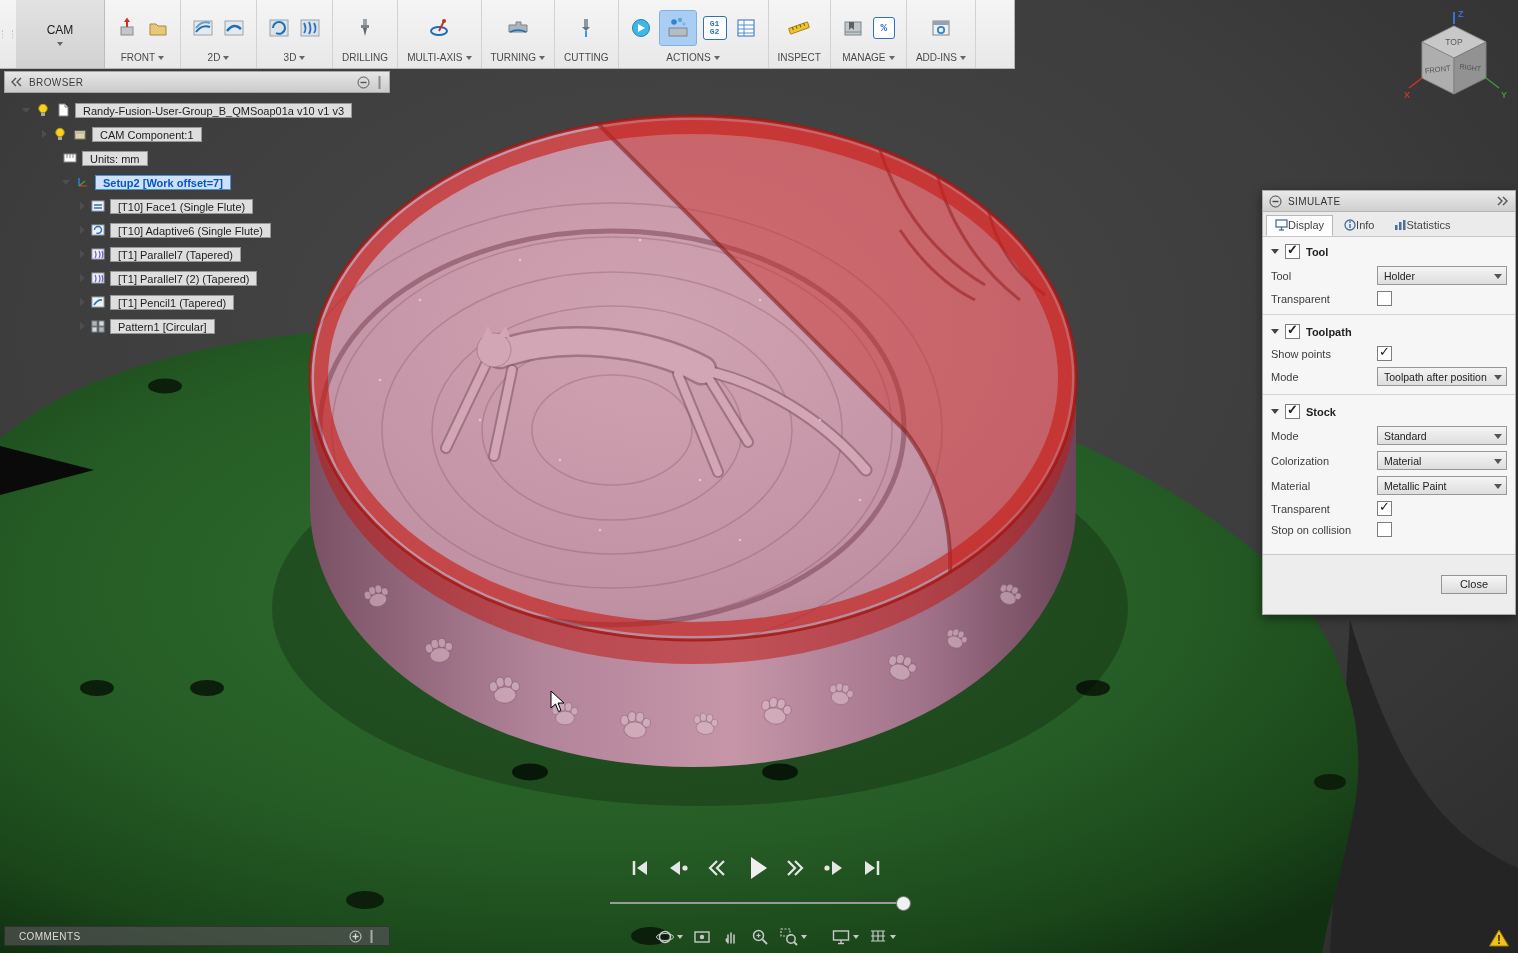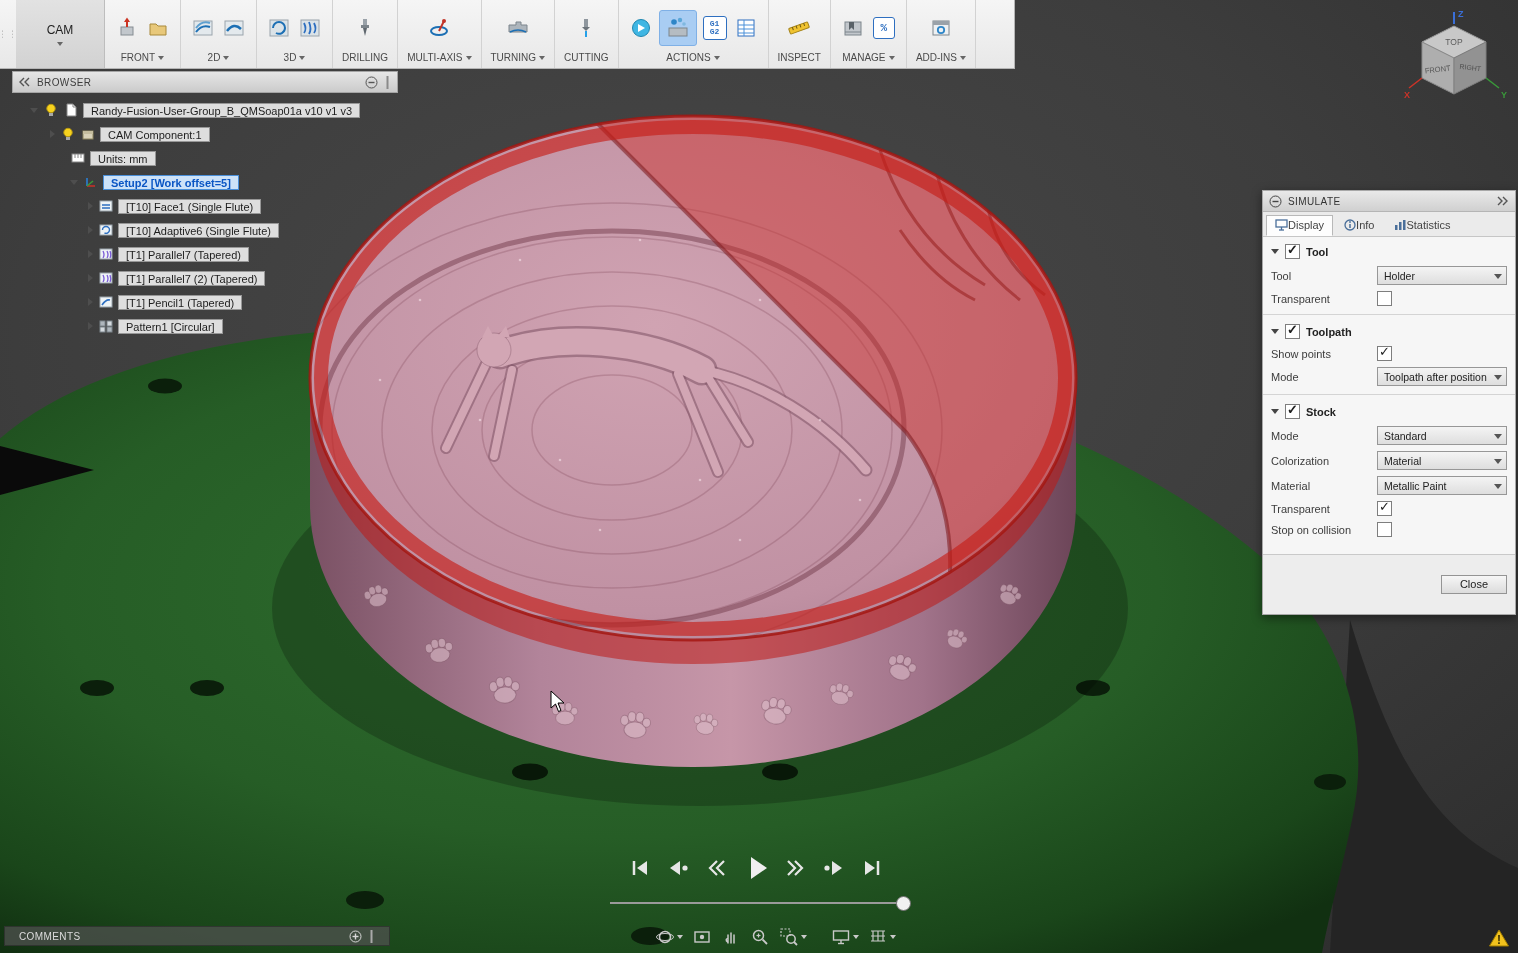--- a/index.html
+++ b/index.html
@@ -18,21 +18,21 @@
   .ric.big{width:36px;height:34px;}
   .ric.active{background:#a9cdf3;border:1px solid #7fb0e6;}
   .rlabel{height:15px;display:flex;align-items:center;gap:3px;font-size:10px;color:#4a4a4a;white-space:nowrap;cursor:pointer;}
   .rcaret{width:0;height:0;border-left:3px solid transparent;border-right:3px solid transparent;border-top:4px solid #666;}
   .g1g2{width:22px;height:22px;border:1.5px solid #2e6fc0;border-radius:3px;background:#fff;display:flex;flex-direction:column;
     align-items:center;justify-content:center;line-height:8px;font-size:8px;font-weight:bold;color:#2e6fc0;}
   .pct{width:20px;height:20px;border:1.5px solid #2e6fc0;border-radius:3px;background:#fff;display:flex;align-items:center;
     justify-content:center;font-size:11px;font-weight:bold;color:#2e6fc0;}
 
   
-  .browser{position:absolute;left:12px;top:71px;width:386px;z-index:20;}
+  .browser{position:absolute;left:4px;top:71px;width:386px;z-index:20;}
   .bheader{height:20px;background:linear-gradient(#e6e6e6,#cbcbcb);border:1px solid #a5a5a5;display:flex;align-items:center;
     gap:6px;padding:0 6px;font-size:10px;color:#3d3d3d;letter-spacing:.4px;}
   .bheader .title{flex:1;}
   .btree{padding-top:5px;}
   .trow{height:24px;display:flex;align-items:center;gap:5px;}
   .tri-open{width:0;height:0;border-left:4px solid transparent;border-right:4px solid transparent;border-top:5px solid #4e4e4e;cursor:pointer;}
   .tri-closed{width:0;height:0;border-top:4px solid transparent;border-bottom:4px solid transparent;border-left:5px solid #4e4e4e;cursor:pointer;}
   .ti{width:15px;height:15px;display:flex;align-items:center;justify-content:center;}
   .chip{background:rgba(235,235,235,.93);border:1px solid #979797;font-size:11px;color:#1d1d1d;padding:1px 7px 0;
     white-space:nowrap;cursor:pointer;}
@@ -526,21 +526,21 @@
 
       <div class="trow" style="padding-left:58px">
         <span class="tri-open"></span>
         <span class="ti">
             <svg width="14" height="14">
               <line x1="3" y1="11" x2="11" y2="11" stroke="#c23328" stroke-width="1.6"></line>
               <line x1="3" y1="11" x2="3" y2="3" stroke="#2a7fd4" stroke-width="1.6"></line>
               <line x1="3" y1="11" x2="9" y2="6" stroke="#3a9a3a" stroke-width="1.6"></line>
             </svg>
           </span>
-        <span class="chip sel">Setup2 [Work offset=5]</span>
+        <span class="chip sel">Setup2 [Work offset=7]</span>
       </div>
 
       <div class="trow" style="padding-left:76px">
         <span class="tri-closed"></span>
         <span class="ti">
             <svg width="14" height="14">
               <rect x="1" y="2" width="12" height="10" fill="#eef3f6" stroke="#9aa4ac"></rect>
               <path d="M3,9 h8 M3,6 h8" stroke="#2e6fc0" stroke-width="1.6"></path>
             </svg>
           </span>

